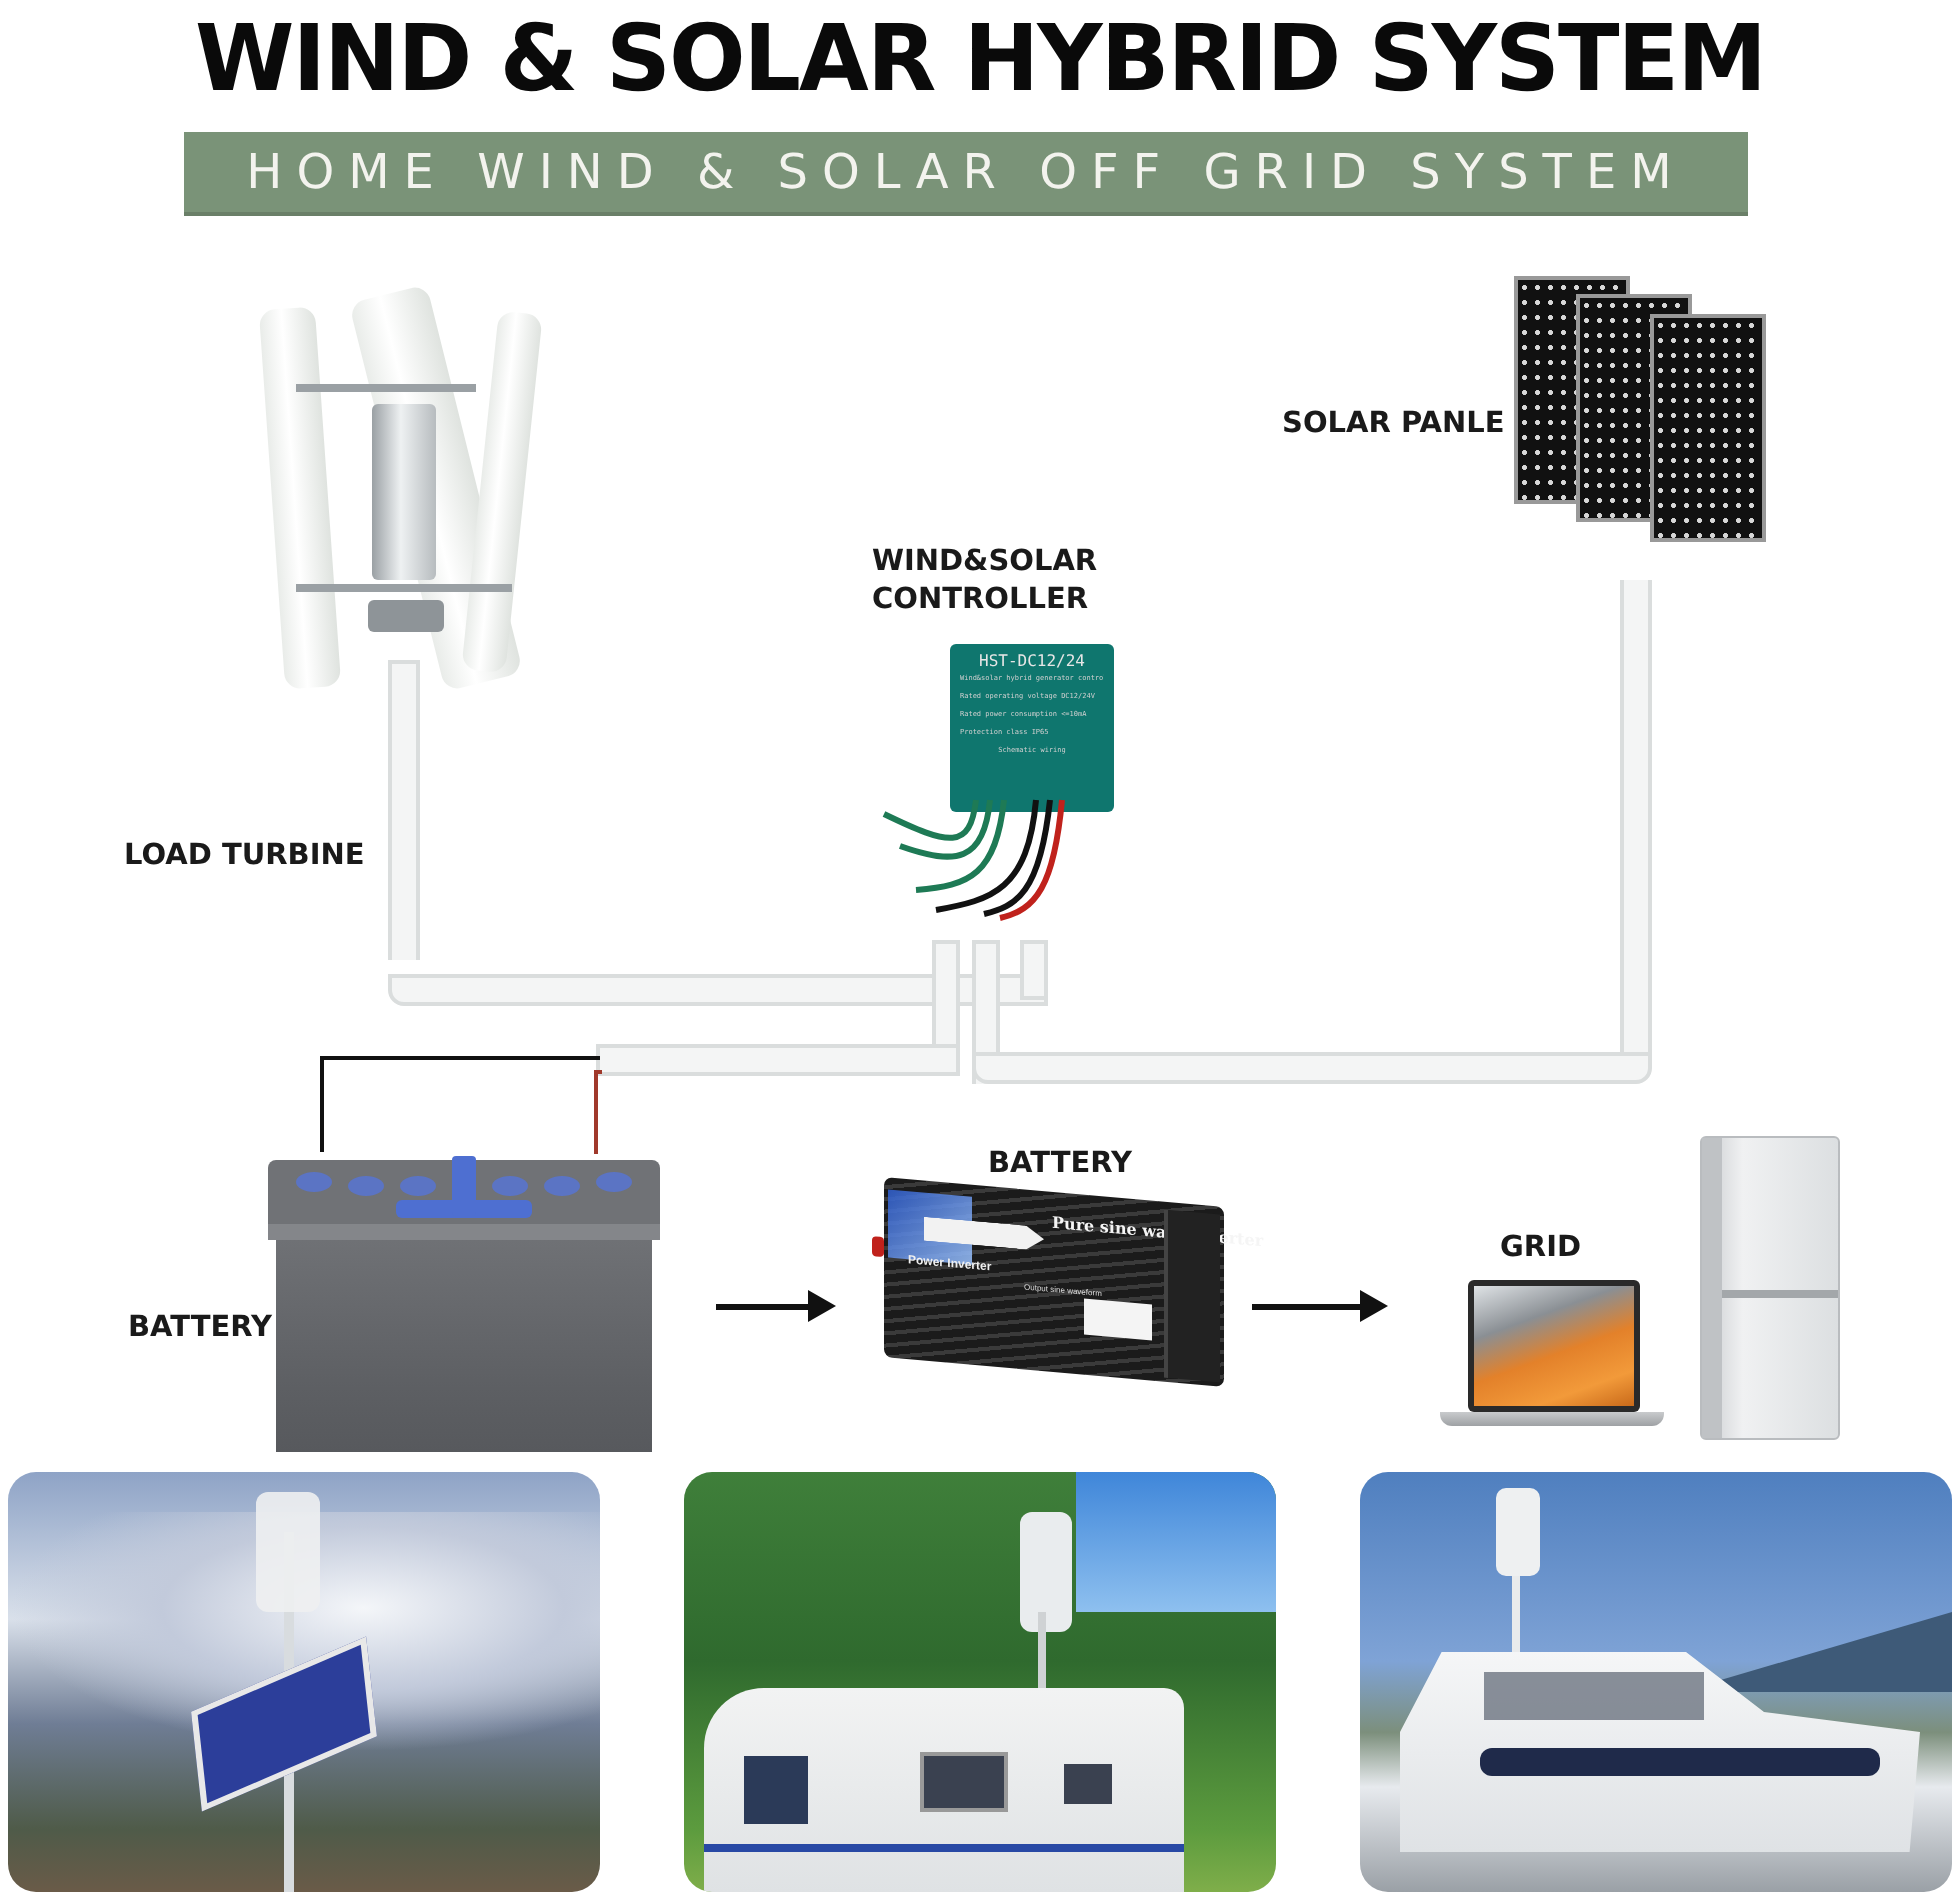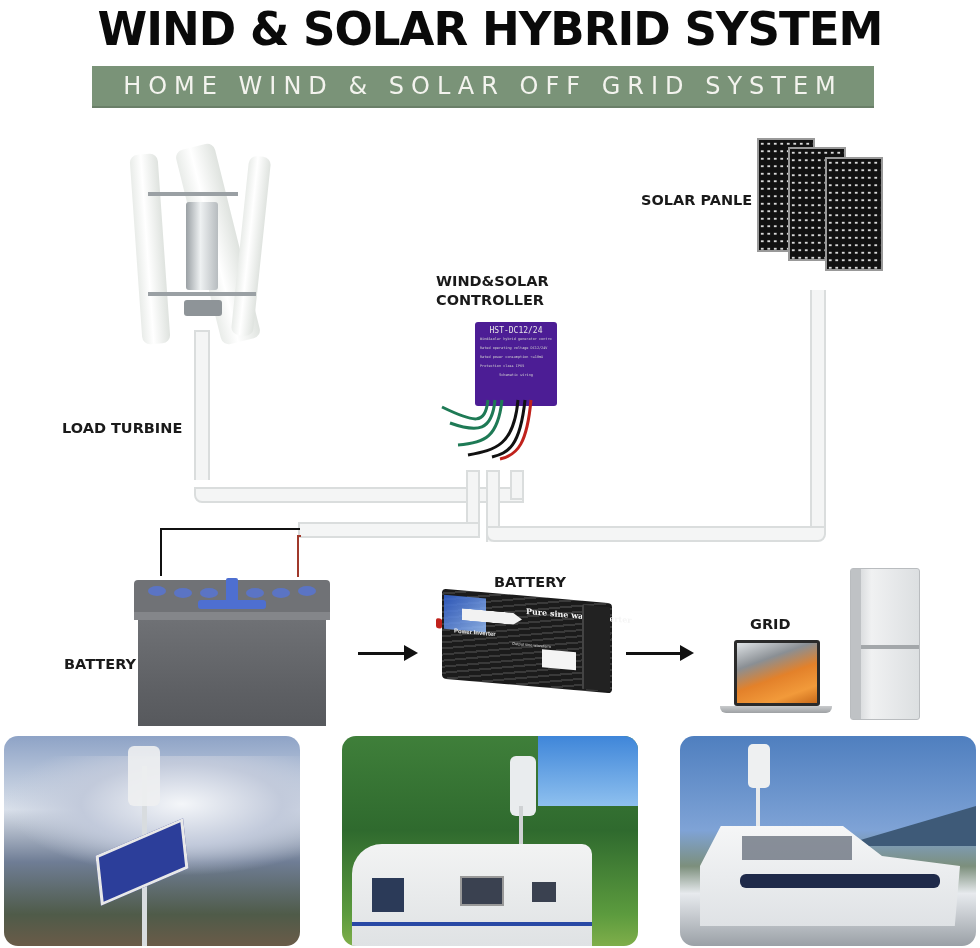--- a/index.html
+++ b/index.html
@@ -39,21 +39,21 @@
   
   .panel {
     background-color: #111;
     background-image: radial-gradient(circle, #d8d8d8 1.1px, transparent 1.4px);
     background-size: 6.5px 7.5px;
     border: 2px solid #999;
   }
 
   
   .controller {
-    background: #4c1d95; border-radius: 3px; color: #d0d0d0;
+    background: #0f766e; border-radius: 3px; color: #d0d0d0;
     font-family: "DejaVu Sans Mono", monospace;
   }
 
   
   .battery-top { background: #707276; border-radius: 4px 4px 0 0; }
   .battery-body { background: linear-gradient(180deg,#6f7175,#5d5f63 70%,#57595d); }
   .cap { width: 18px; height: 10px; border-radius: 50%; background: #5b74c4; position: absolute; }
 
   
   .inverter {
@@ -85,21 +85,21 @@
   <div class="abs blade" style="left:70px;top:4px;width:40px;height:200px;transform:rotate(-14deg);"></div>
   <div class="abs blade" style="left:112px;top:16px;width:22px;height:180px;transform:rotate(6deg);"></div>
   <div class="abs" style="left:20px;top:52px;width:90px;height:4px;background:#9aa0a4;"></div>
   <div class="abs turbine-body" style="left:58px;top:62px;width:32px;height:88px;"></div>
   <div class="abs" style="left:20px;top:152px;width:108px;height:4px;background:#9aa0a4;"></div>
   <div class="abs" style="left:56px;top:160px;width:38px;height:16px;background:#8e9498;border-radius:3px;"></div>
 </div>
 <div class="abs pipe" style="left:194px;top:330px;width:16px;height:150px;border-bottom:none;"></div>
 <div class="abs label" style="left:62px;top:420px;">LOAD TURBINE</div>
 
-<div class="abs label" style="left:641px;top:192px;">SOLAR PANLE</div>
+<div class="abs label" style="left:641px;top:204px;">SOLAR PANLE</div>
 <div class="abs panel" style="left:757px;top:138px;width:58px;height:114px;"></div>
 <div class="abs panel" style="left:788px;top:147px;width:58px;height:114px;"></div>
 <div class="abs panel" style="left:825px;top:157px;width:58px;height:114px;"></div>
 <div class="abs pipe" style="left:810px;top:290px;width:16px;height:250px;border-radius:0 0 8px 0;border-top:none;"></div>
 
 <div class="abs label label-center" style="left:436px;top:272px;width:130px;line-height:19px;">
   <div>WIND&amp;SOLAR</div>
   <div>CONTROLLER</div>
 </div>
 <div class="abs controller" style="left:475px;top:322px;width:82px;height:84px;padding:4px 5px;">

